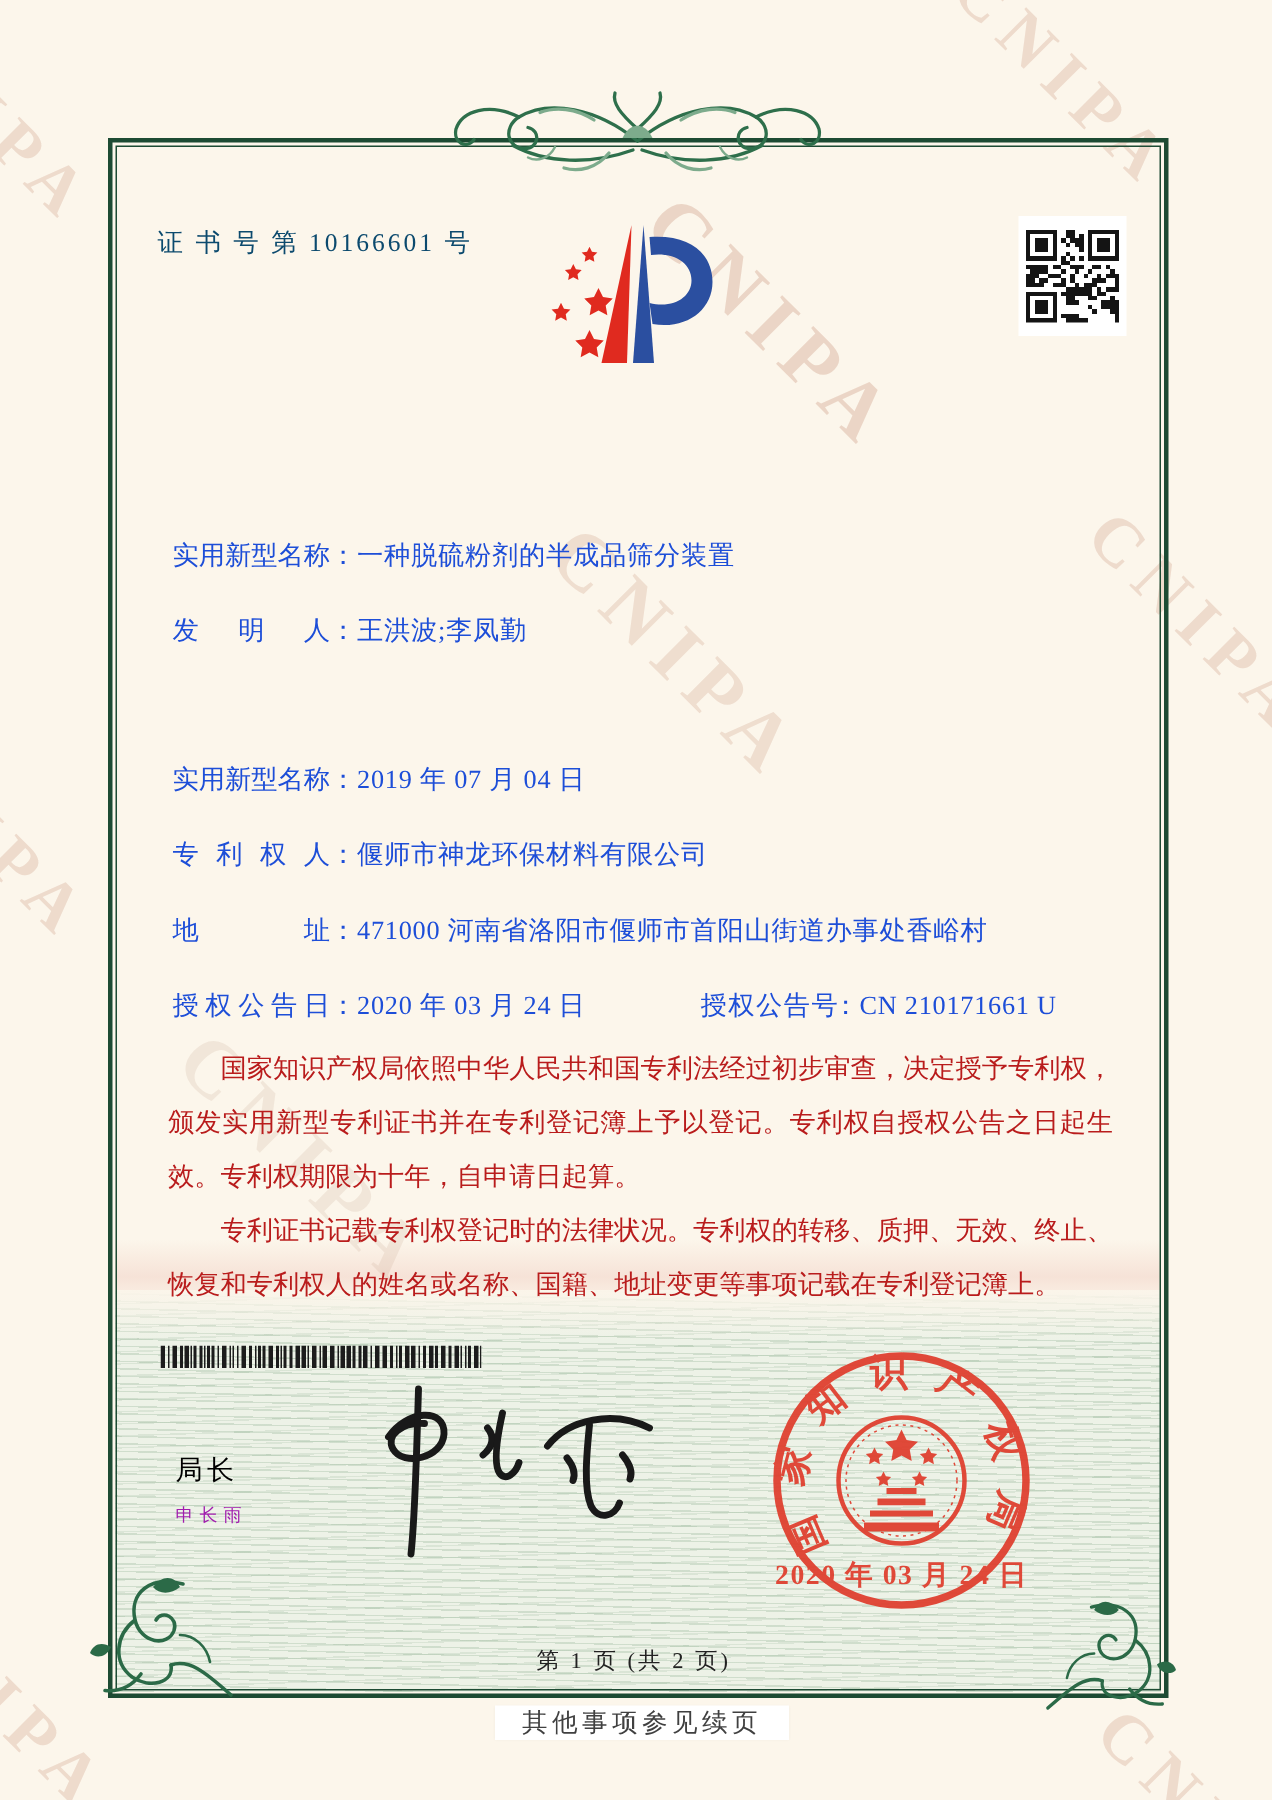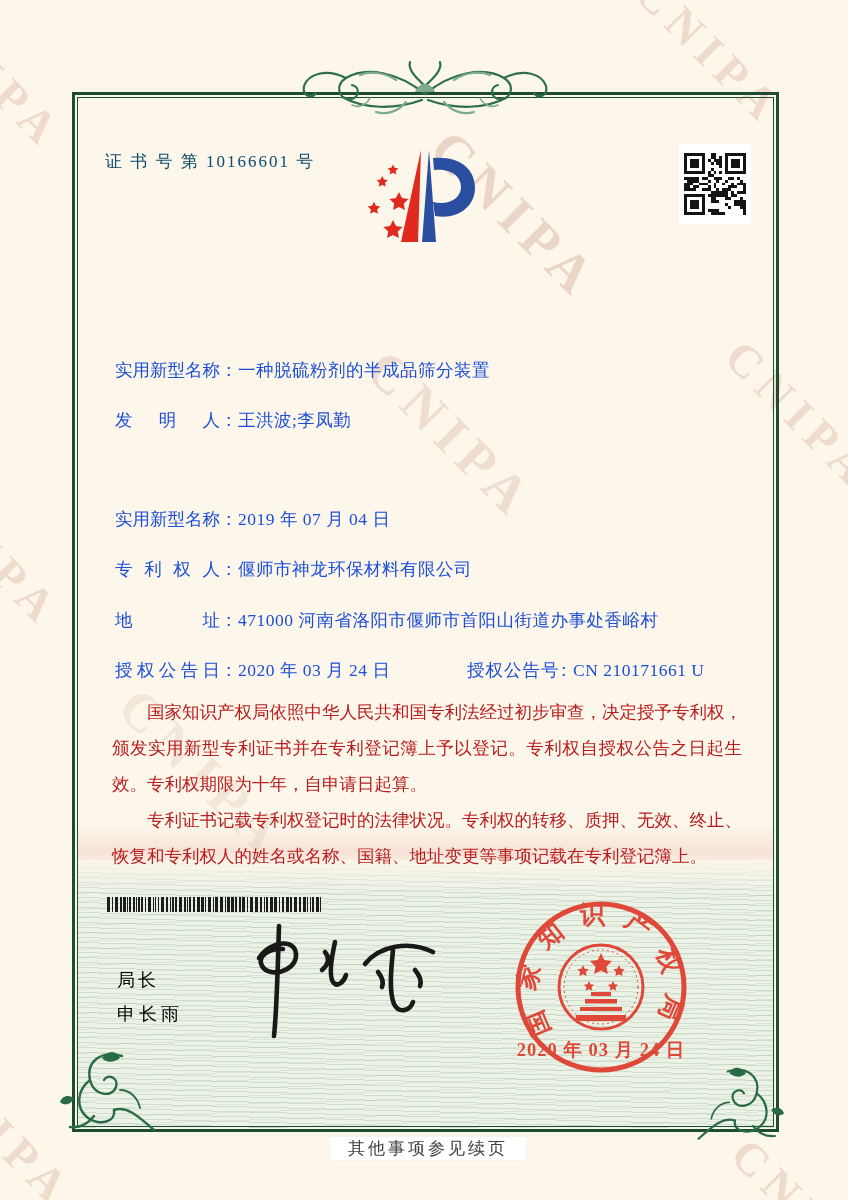--- a/index.html
+++ b/index.html
@@ -63,22 +63,22 @@
 
   
   .body-text{position:absolute;left:112px;top:694px;width:630px;z-index:5;
       font-size:17.5px;line-height:36px;color:#b91c1c;text-align:justify;}
   .body-text p{margin:0;text-indent:2em;}
 
   
   .barcode{position:absolute;left:107px;top:897px;width:214px;height:15px;z-index:5;}
   .director-title{position:absolute;left:117px;top:968px;font-size:18px;letter-spacing:3px;
       color:#000000;z-index:5;}
-  .director-name{position:absolute;left:117px;top:1002px;font-size:18px;letter-spacing:4px;
-      color:#000000;z-index:5;}
+  .director-name{position:absolute;left:117px;top:1002px;font-size:12px;letter-spacing:4px;
+      color:#a21caf;z-index:5;}
   .signature{position:absolute;left:233px;top:918px;z-index:5;}
   .seal{position:absolute;left:513px;top:899px;z-index:6;}
 
   .page-info{position:absolute;left:72px;top:1098px;width:701px;text-align:center;
       font-size:15px;letter-spacing:2px;color:#222;z-index:5;}
   .continuation{position:absolute;left:330px;top:1137px;background:#fff;
       padding:0 18px;font-size:17px;letter-spacing:3px;color:#404040;z-index:5;
       box-shadow:0 0 2px rgba(0,0,0,.05);}
 </style>
 </head>
@@ -516,15 +516,16 @@
         <path d="M100,82 l1.6,3.2 3.5,.5 -2.5,2.5 .6,3.5 -3.2,-1.7 -3.2,1.7 .6,-3.5 -2.5,-2.5 3.5,-.5 Z" stroke="none"></path>
         <rect x="72" y="100" width="32" height="4.5" stroke="none"></rect>
         <rect x="67" y="108" width="42" height="4" stroke="none"></rect>
         <rect x="78" y="93" width="20" height="4" stroke="none"></rect>
         <rect x="63" y="116" width="50" height="6" stroke="none"></rect>
       </g>
       <text x="88" y="157" text-anchor="middle" fill="#df3b2b" font-size="18.5" font-weight="bold" letter-spacing="1" font-family="Liberation Serif, serif">2020 年 03 月 24 日</text>
     </g>
   </svg>
 
+  <div class="page-info">第 1 页 (共 2 页)</div>
   <div class="continuation">其他事项参见续页</div>
 
 </div>
 
 </body></html>

